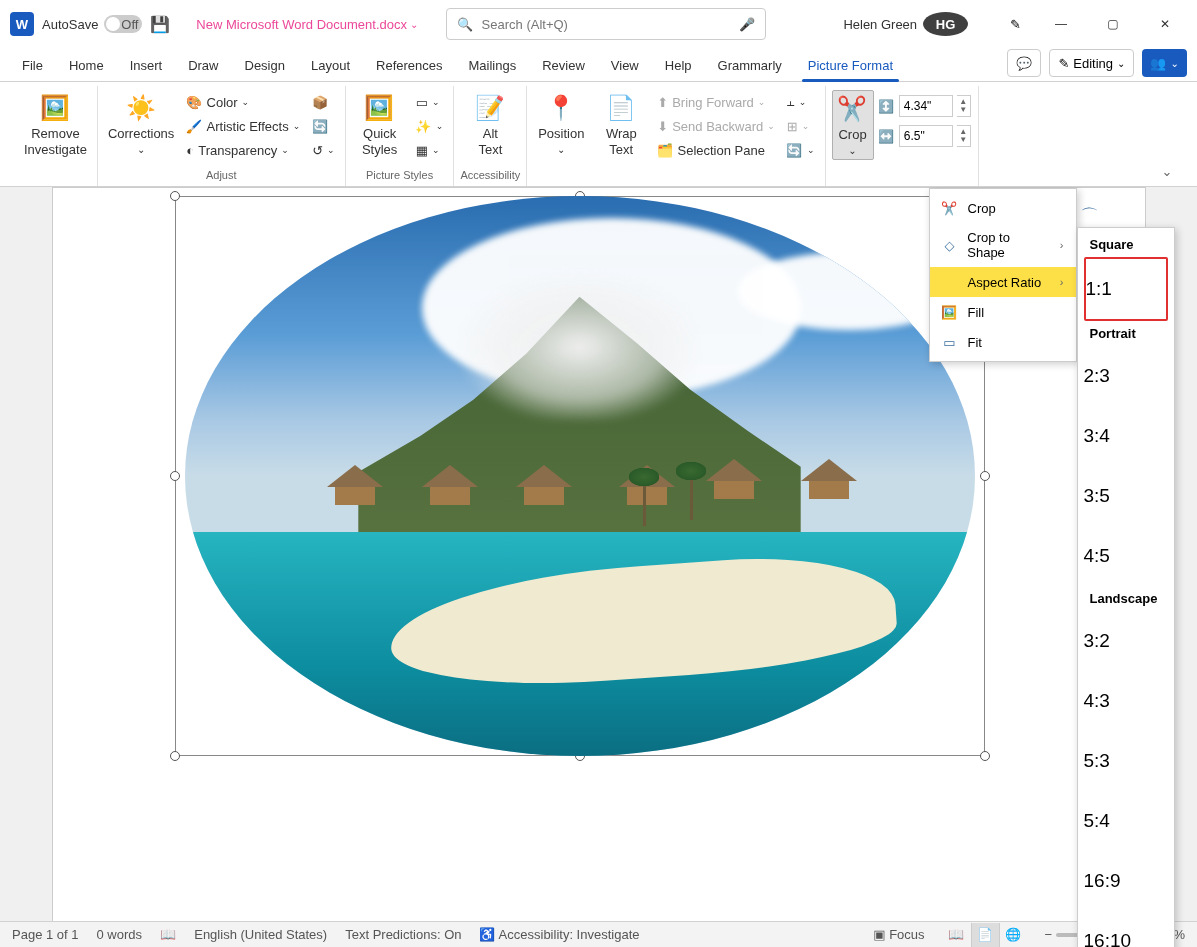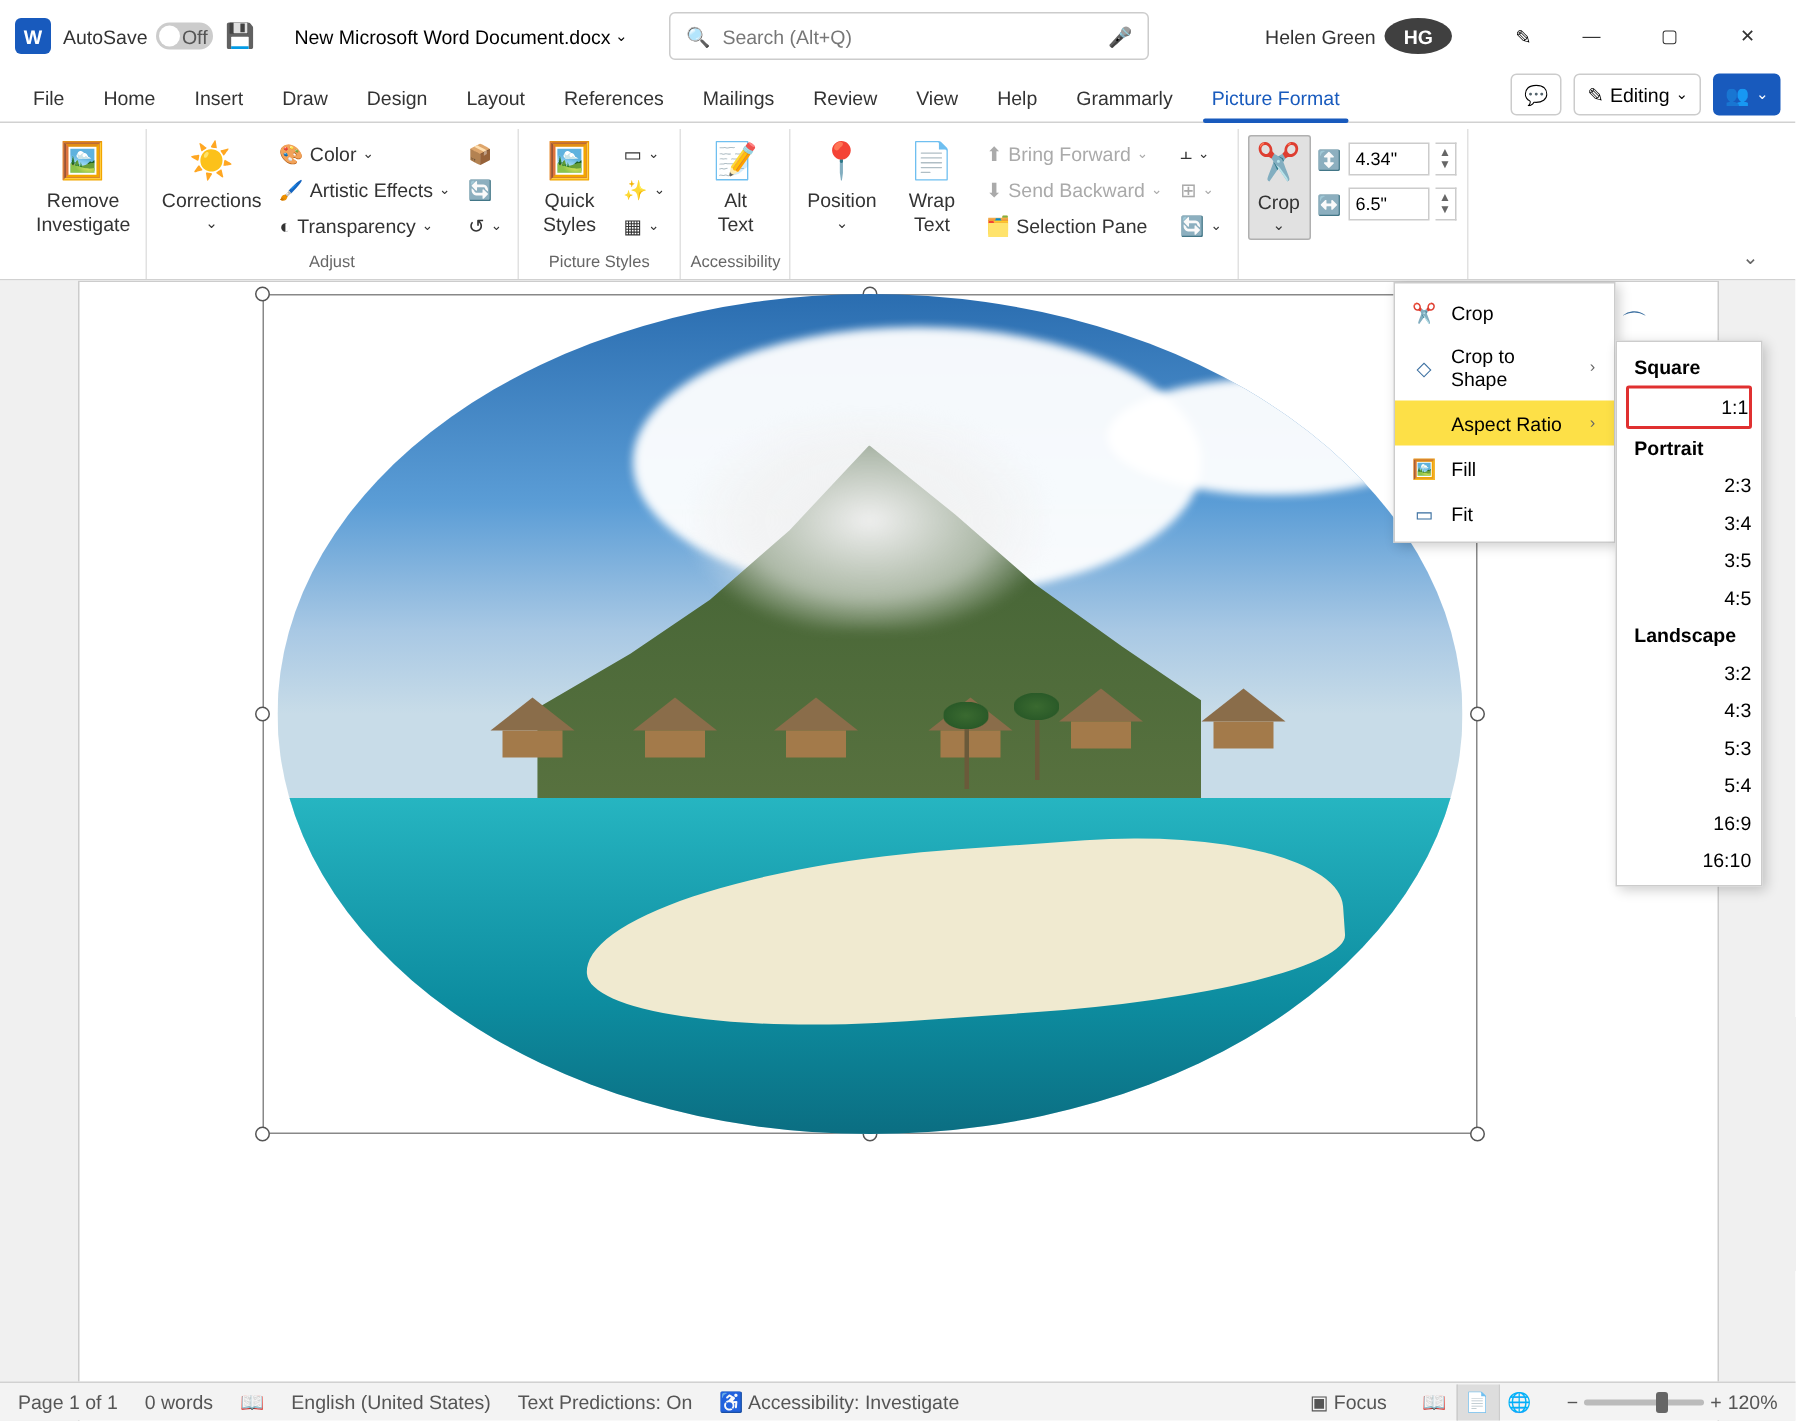--- a/index.html
+++ b/index.html
@@ -3,21 +3,21 @@
 <meta charset="utf-8">
 <style>
 *{box-sizing:border-box;margin:0;padding:0;font-family:"Segoe UI",Arial,sans-serif;font-size:13px;-webkit-user-select:none;user-select:none}
 body{background:#fff;overflow:hidden}
 .titlebar{height:48px;display:flex;align-items:center;padding:0 10px;gap:8px;background:#fff}
 .word-icon{width:24px;height:24px;background:#185abd;border-radius:4px;color:#fff;font-weight:bold;display:flex;align-items:center;justify-content:center;font-size:13px}
 .autosave{display:flex;align-items:center;gap:6px;color:#333}
 .autosave-toggle{width:38px;height:18px;background:#ccc;border-radius:10px;position:relative;display:flex;align-items:center;justify-content:flex-end;padding-right:4px;font-size:9px;color:#555}
 .autosave-toggle::before{content:"";width:14px;height:14px;background:#fff;border-radius:50%;position:absolute;left:2px;top:2px}
 .save-icon{color:#6b3fa0;font-size:16px}
-.doc-title{color:#000000;display:flex;align-items:center;gap:3px}
+.doc-title{color:#ec4899;display:flex;align-items:center;gap:3px}
 .search-box{flex:0 0 320px;margin-left:20px;margin-right:auto;height:32px;border:1px solid #ccc;border-radius:4px;display:flex;align-items:center;padding:0 10px;gap:8px;background:#fff}
 .search-box .mic{margin-left:auto;color:#666}
 .user{display:flex;align-items:center;gap:6px;color:#333;margin-right:24px}
 .user-avatar{width:45px;height:24px;border-radius:50%;background:#404040;color:#fff;display:flex;align-items:center;justify-content:center;font-size:11px;font-weight:600}
 .win-btn{width:44px;height:40px;display:flex;align-items:center;justify-content:center;font-size:12px;color:#333}
 .tabs{height:34px;display:flex;align-items:flex-end;padding:0 10px;gap:2px;border-bottom:1px solid #d1d1d1;background:#fff}
 .tab{padding:6px 12px 8px;color:#333;cursor:pointer}
 .tab.active{color:#185abd;position:relative}
 .tab.active::after{content:"";position:absolute;left:6px;right:6px;bottom:-1px;height:3px;background:#185abd;border-radius:2px}
 .tab-right{margin-left:auto;display:flex;gap:8px;align-items:center;padding-bottom:4px}
@@ -55,21 +55,21 @@
 .hut-body{width:40px;height:18px;background:#a37a4a}
 .palm{position:absolute;width:3px;height:50px;background:#6a5a3a}
 .palm::before{content:"";position:absolute;top:-8px;left:-14px;width:30px;height:18px;background:radial-gradient(ellipse,#3a6a30 0%,#2a5a28 70%,transparent 75%)}
 .crop-menu{position:absolute;top:0;left:876px;width:148px;background:#fff;border:1px solid #ccc;box-shadow:2px 2px 8px rgba(0,0,0,.2);padding:4px 0;z-index:10}
 .menu-item{display:flex;align-items:center;padding:7px 12px;gap:10px;font-size:13px}
 .menu-item.hover{background:#fde047}
 .menu-item .chev{margin-left:auto;font-size:11px;color:#666}
 .menu-icn{width:16px;height:16px;display:flex;align-items:center;justify-content:center;color:#3b6fa0}
 .ratio-menu{position:absolute;top:39px;left:1024px;width:98px;background:#fff;border:1px solid #ccc;box-shadow:2px 2px 8px rgba(0,0,0,.2);padding:4px 2px;z-index:11}
 .ratio-sect{font-weight:bold;padding:5px 10px;font-size:13px}
-.ratio-item{padding:5px 0;text-align:right;font-size:13px;margin:0 4px}
+.ratio-item{padding:19px 0;text-align:left;font-size:19px;margin:0 4px}
 .ratio-item.highlight{border:2px solid #e03030;border-radius:2px}
 .corner-icon{position:absolute;top:16px;left:1028px;font-size:18px;color:#3b6fa0;z-index:9}
 .status{position:absolute;bottom:0;left:0;right:0;height:26px;background:#f3f3f3;border-top:1px solid #d1d1d1;display:flex;align-items:center;padding:0 12px;gap:18px;font-size:12px;color:#555}
 .status .spacer{flex:1}
 .view-btns{display:flex;gap:0}
 .view-btn{width:28px;height:24px;display:flex;align-items:center;justify-content:center;border-left:1px solid #ccc}
 .view-btn:first-child{border:none}
 .view-btn.active{background:#ddd}
 .zoom{display:flex;align-items:center;gap:4px}
 .zoom-track{width:80px;height:4px;background:#bbb;position:relative;border-radius:2px}

